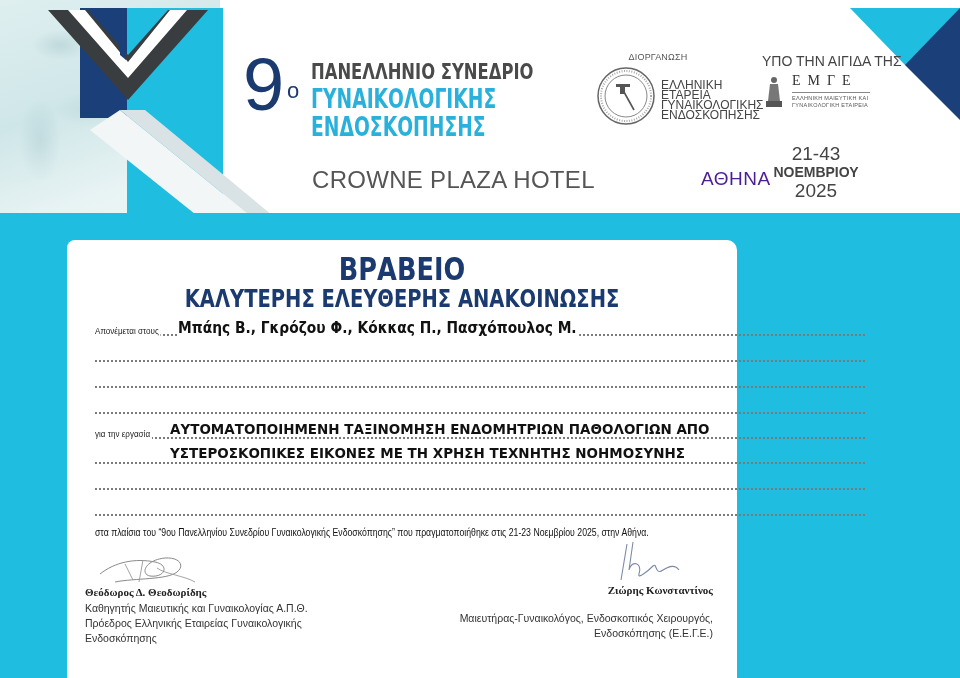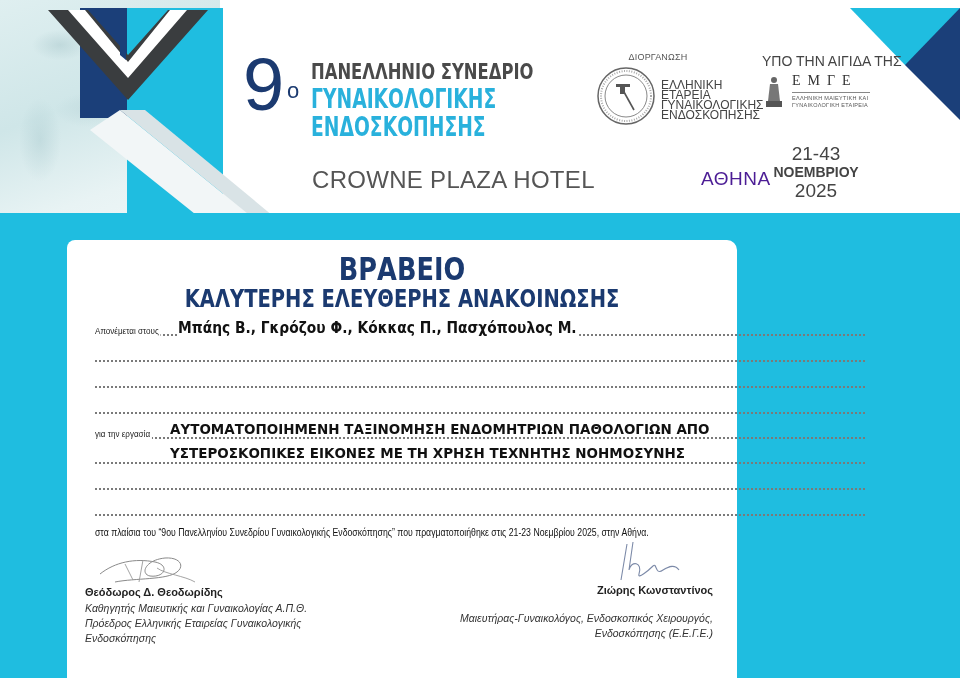--- a/index.html
+++ b/index.html
@@ -95,22 +95,22 @@
   .work-l1 { left: 103px; top: 181px; font-size: 14.5px; transform: scaleX(0.93); transform-origin: left; }
   .work-l2 { left: 103px; top: 205px; font-size: 14.5px; transform: scaleX(0.93); transform-origin: left; }
 
   .context {
     position: absolute; left: 28px; top: 287px; font-size: 10px; color: #111; white-space: nowrap;
     transform: scaleX(0.87); transform-origin: left;
   }
 
   .sig-left { position: absolute; left: 18px; top: 322px; width: 300px; }
   .sig-left .sig-mark { position: absolute; left: 10px; top: -10px; }
-  .sig-name { font-size: 11px; font-weight: 700; color: #222; }
-  .sig-role { font-size: 10.5px; font-style: italic; color: #333; line-height: 15px; }
+  .sig-name { font-size: 11px; font-weight: 700; color: #222; font-family: Liberation Serif, serif; }
+  .sig-role { font-size: 10.5px; color: #333; line-height: 15px; }
   .sig-left .sig-name { position: absolute; left: 0; top: 24px; }
   .sig-left .sig-role { position: absolute; left: 0; top: 39px; width: 300px; }
 
   .sig-right { position: absolute; right: 24px; top: 300px; width: 340px; text-align: right; }
   .sig-right .sig-mark { position: absolute; right: 30px; top: 0; }
   .sig-right .sig-name { position: absolute; right: 0; top: 44px; }
   .sig-right .sig-role { position: absolute; right: 0; top: 71px; width: 340px; text-align: right; }
 </style>
 </head>
 <body>

